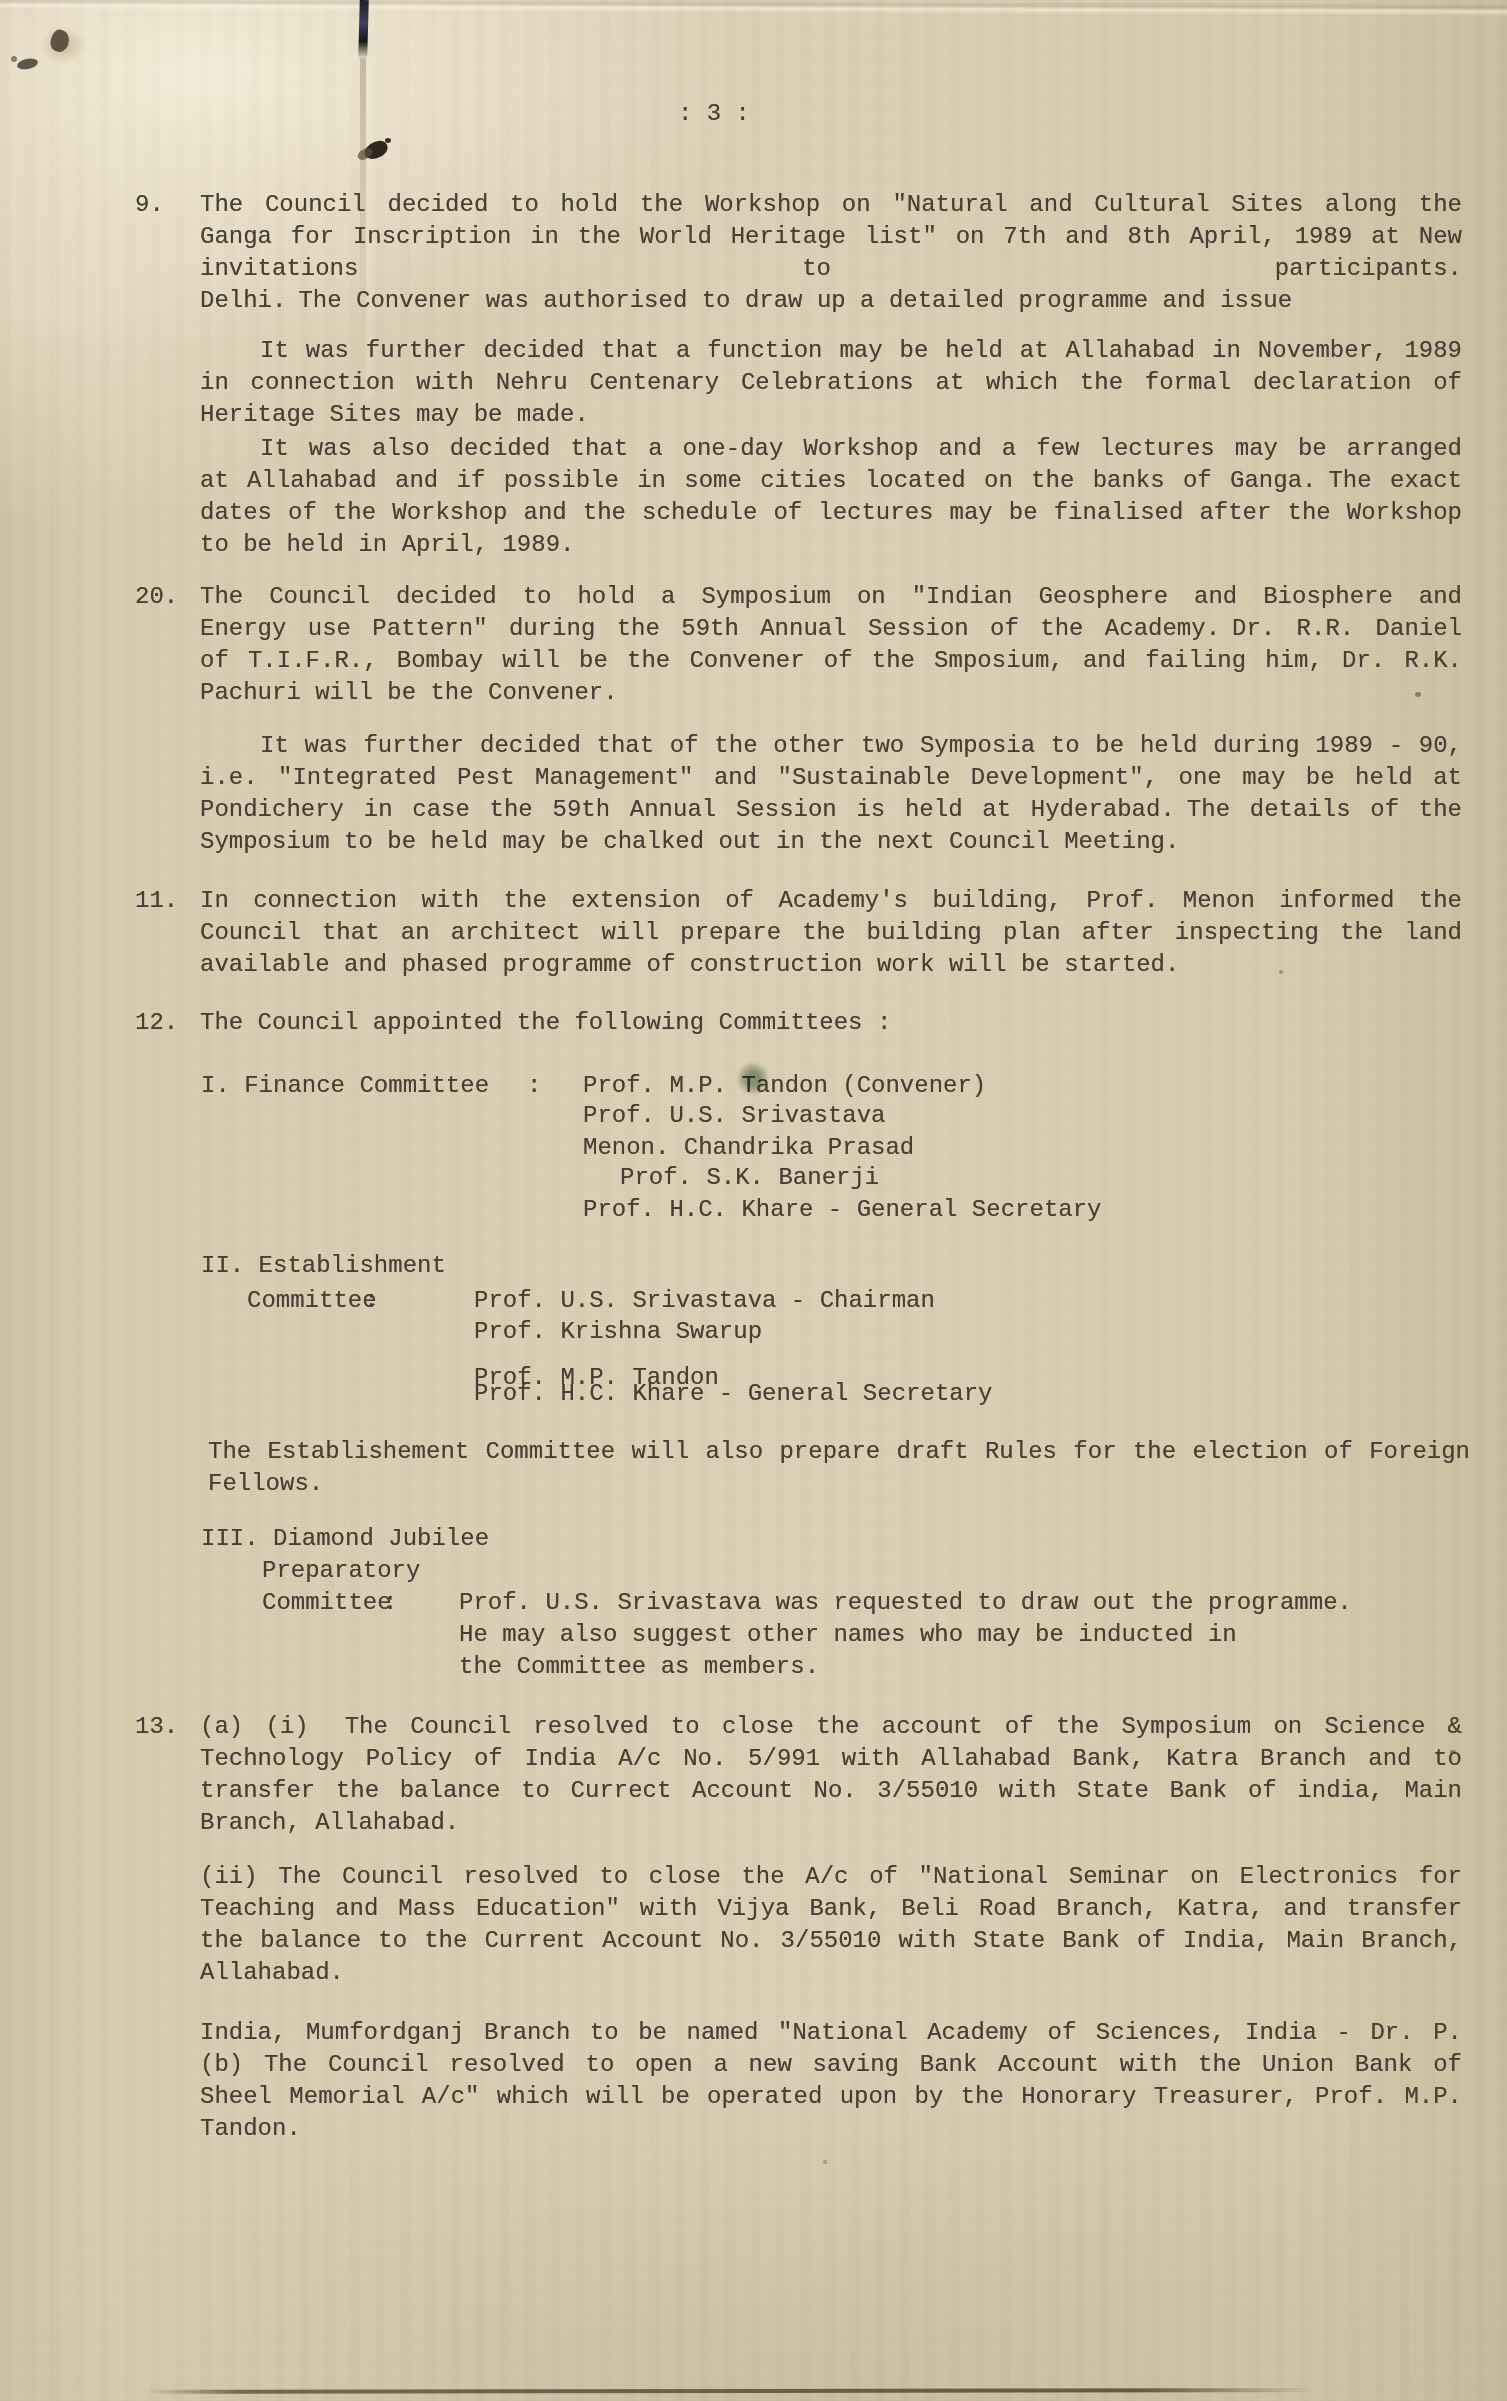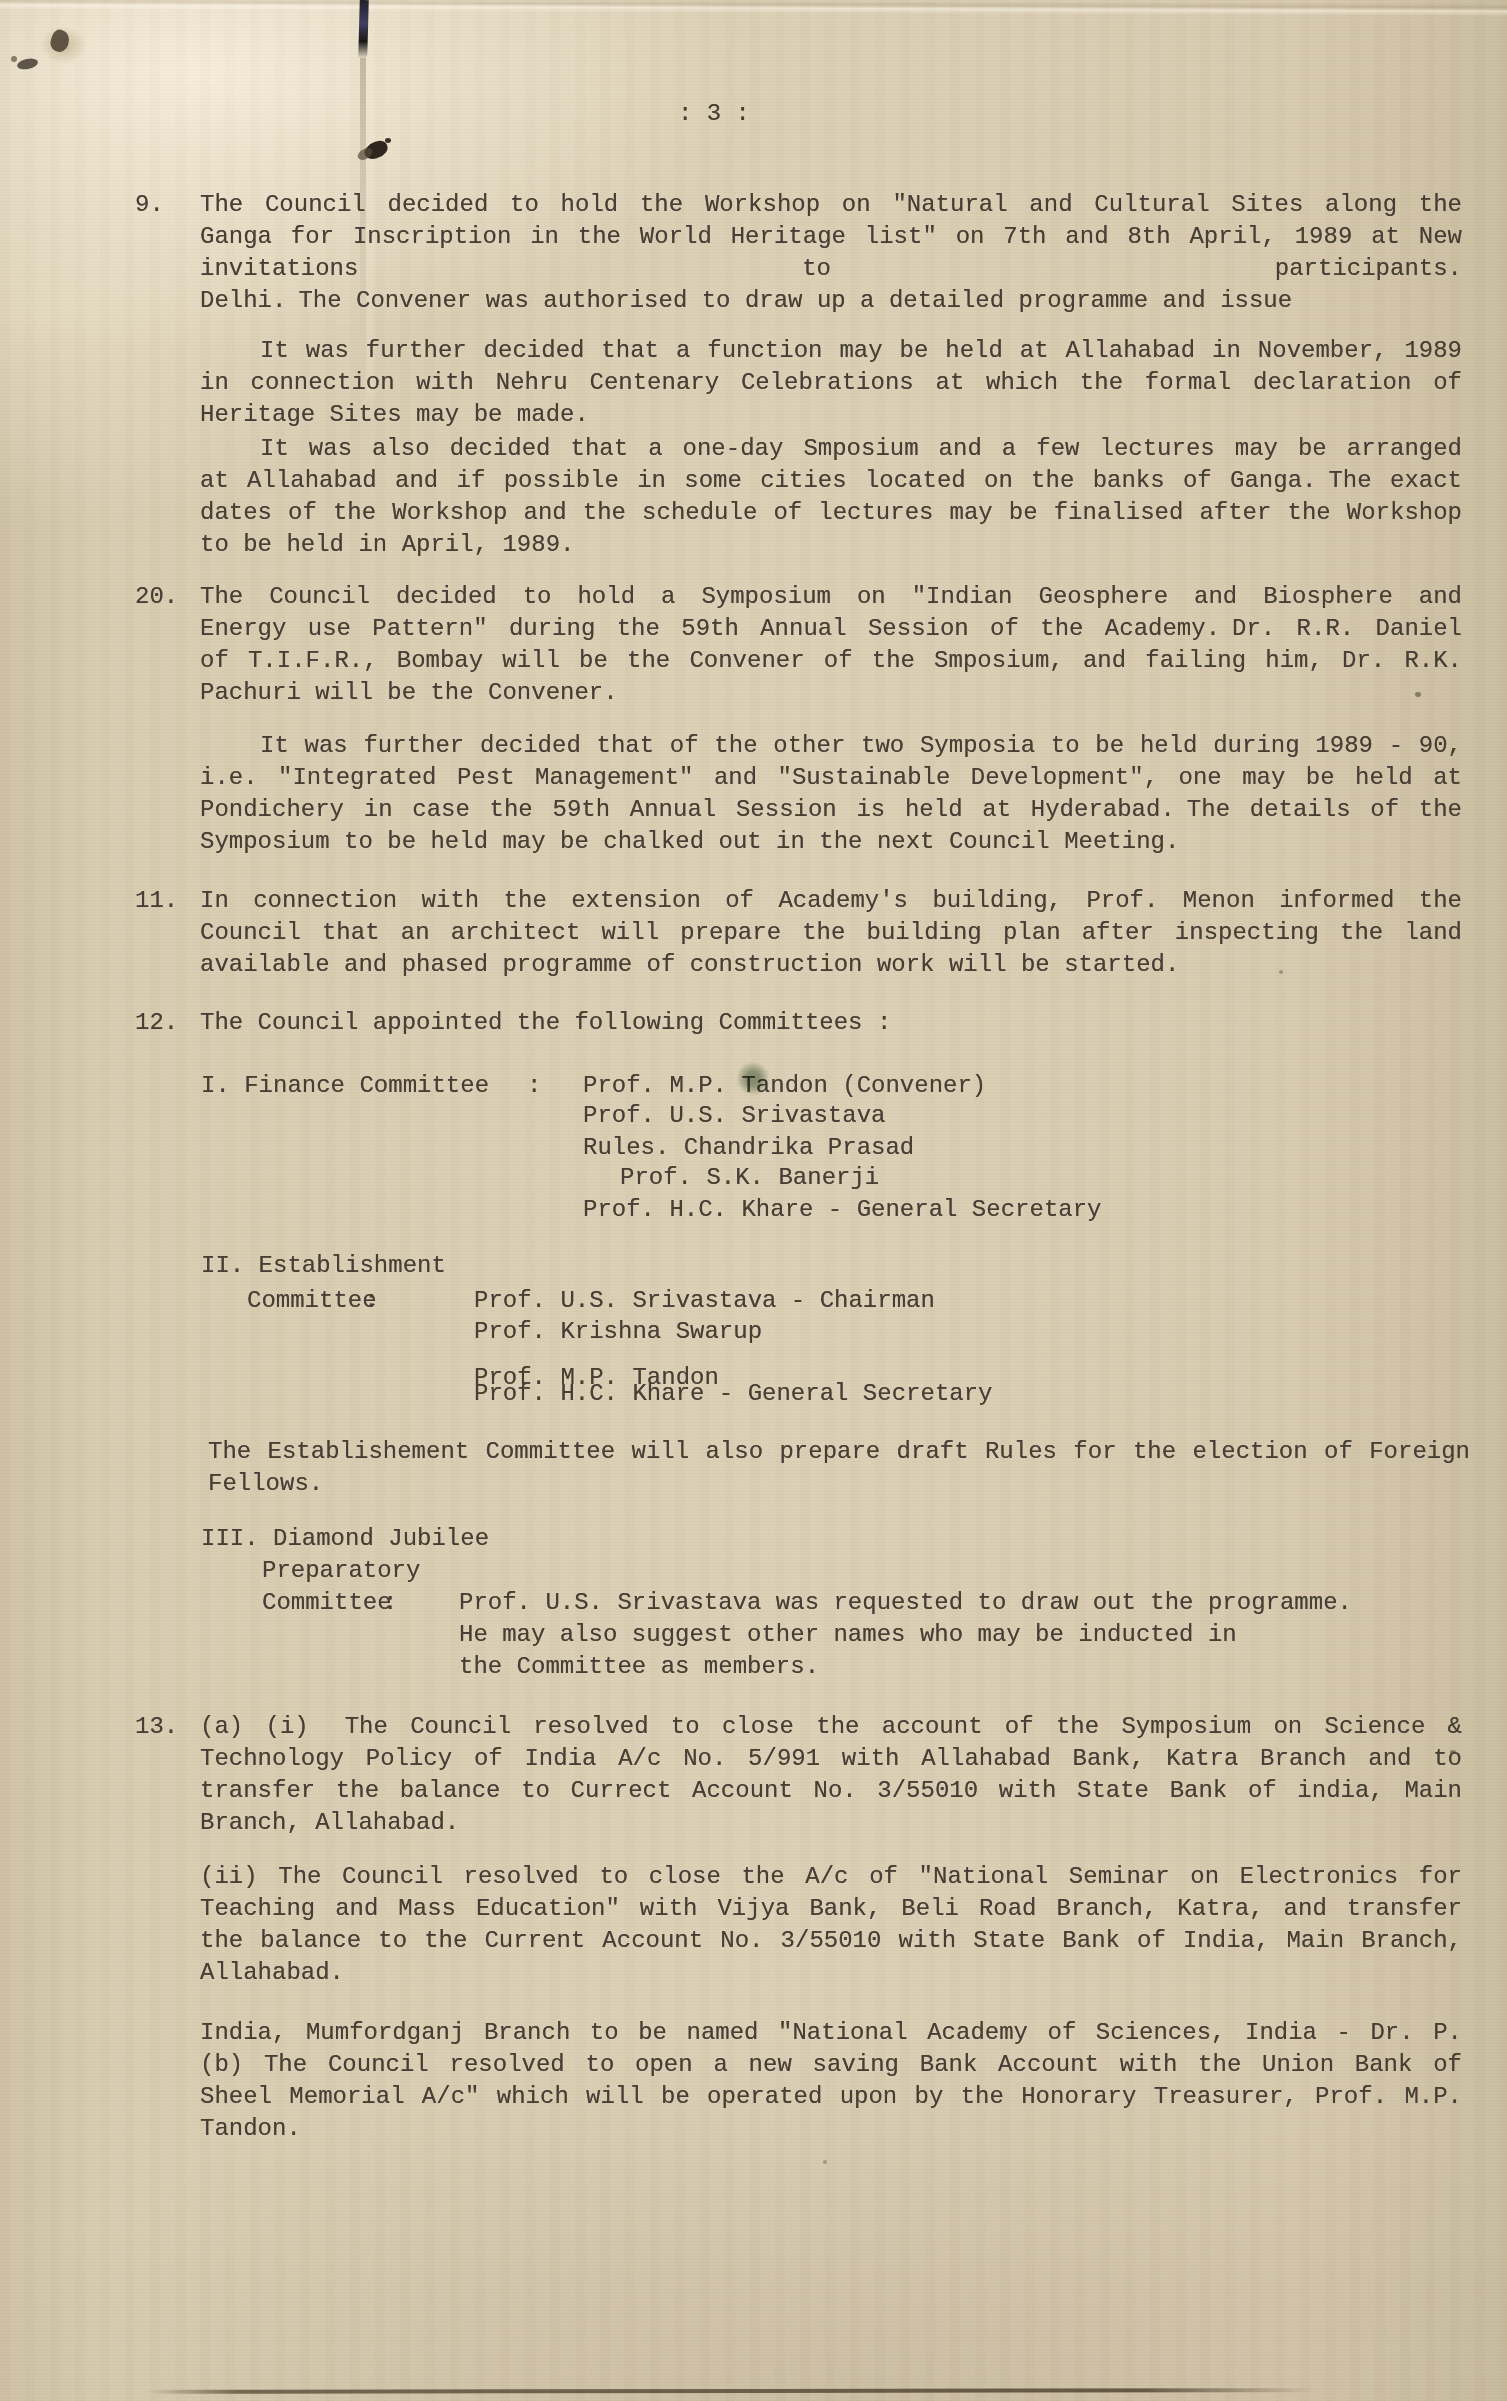--- a/index.html
+++ b/index.html
@@ -94,21 +94,21 @@
   </div>
   <div class="blk" style="left:200px;top:335px;">
     <div class="para jmode">
         <div class="jline">   It was further decided that a function may be held at Allahabad in November, 1989</div>
         <div class="jline">in connection with Nehru Centenary Celebrations at which the formal declaration of</div>
         <div class="jline">Heritage Sites may be made.</div>
       </div>
   </div>
   <div class="blk" style="left:200px;top:433px;">
     <div class="para jmode">
-        <div class="jline">   It was also decided that a one-day Smposium and a few lectures may be arranged</div>
+        <div class="jline">   It was also decided that a one-day Workshop and a few lectures may be arranged</div>
         <div class="jline">at Allahabad and if possible in some cities located on the banks of Ganga. The exact</div>
         <div class="jline">dates of the Workshop and the schedule of lectures may be finalised after the Workshop</div>
         <div class="jline">to be held in April, 1989.</div>
       </div>
   </div>
 
   <div class="blk" style="left:200px;top:581px;">
     <span class="num">20.</span>
     <div class="para jmode">
         <div class="jline">The Council decided to hold a Symposium on "Indian Geosphere and Biosphere and</div>
@@ -138,21 +138,21 @@
   <div class="blk" style="left:200px;top:1007px;">
     <span class="num">12.</span>
     <div>The Council appointed the following Committees :</div>
   </div>
 
   <div class="blk" style="left:201px;top:1070px;">
     <span class="crow" style="left:0;top:0;">I. Finance Committee</span>
     <span class="crow" style="left:326px;top:0;">:</span>
     <span class="crow" style="left:382px;top:0;">Prof. M.P. Tandon (Convener)</span>
     <span class="crow" style="left:382px;top:30px;text-align:right;">Prof. U.S. Srivastava</span>
-    <span class="crow" style="left:382px;top:62px;">Rules. Chandrika Prasad</span>
+    <span class="crow" style="left:382px;top:62px;">Menon. Chandrika Prasad</span>
     <span class="crow" style="left:382px;top:92px;margin-left:37px;">Prof. S.K. Banerji</span>
     <span class="crow" style="left:382px;top:124px;">Prof. H.C. Khare - General Secretary</span>
   </div>
 
   <div class="blk" style="left:201px;top:1250px;">
     <span class="crow" style="left:0;top:0;">II. Establishment</span>
     <span class="crow" style="left:46px;top:35px;">Committee</span>
     <span class="crow" style="left:163px;top:35px;">:</span>
     <span class="crow" style="left:273px;top:35px;">Prof. U.S. Srivastava - Chairman</span>
     <span class="crow" style="left:273px;top:66px;">Prof. Krishna Swarup</span>

